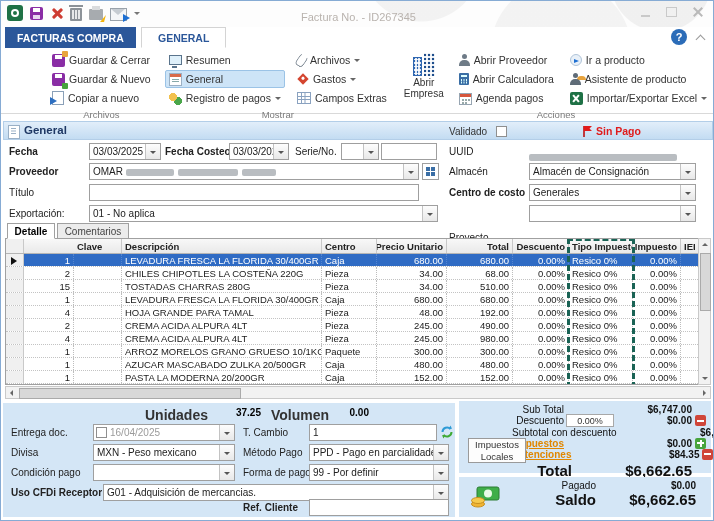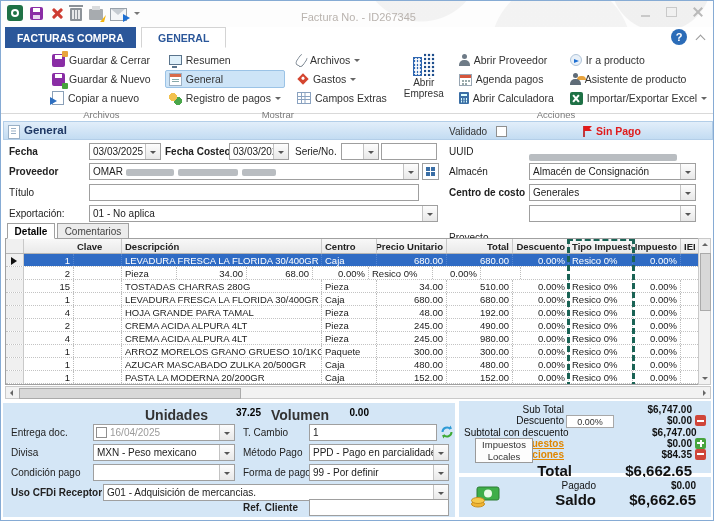--- a/index.html
+++ b/index.html
@@ -152,36 +152,36 @@
   .left{left:4px;top:3px;border-right-color:#666;border-left-width:0;}
   .right{right:4px;top:3px;border-left-color:#666;border-right-width:0;}
   
   .panel{position:absolute;background:#d4e6f6;}
   .lp{left:2px;top:402px;width:452px;height:114px;}
   .tp{left:458px;top:400px;width:252px;height:72px;padding:3px 5px;box-sizing:border-box;display:flex;flex-direction:column;}
   .pp{left:458px;top:476px;width:252px;height:40px;padding:3px 5px;box-sizing:border-box;}
   .lp .flabel{color:#222;}
   .sumlbl{position:absolute;font-size:14px;font-weight:bold;color:#333;}
   .sumval{position:absolute;font-size:10px;font-weight:bold;color:#000;text-align:right;}
-  .tline{display:flex;height:11.5px;font-size:10px;color:#111;}
+  .tline{display:flex;align-items:center;height:11.5px;font-size:10px;color:#111;margin-left:48px;}
   .tline .lab{flex:1;text-align:right;white-space:nowrap;}
   .tline .mid{width:52px;flex:none;display:flex;justify-content:center;}
   .tline .valr{width:76px;flex:none;text-align:right;font-weight:bold;}
   .tline .ico{width:14px;flex:none;display:flex;justify-content:flex-end;}
   .pctin{width:46px;height:11px;background:#fff;border:1px solid #a8a8a8;font-size:9px;display:flex;align-items:center;justify-content:center;color:#333;}
   .olink{color:#e18700;text-decoration:underline;font-weight:bold;}
   .mini{width:11px;height:11px;border-radius:2px;position:relative;display:inline-block;}
   .mini.red{background:#cf4539;}
   .mini.red::after{content:"";position:absolute;left:2px;top:4.5px;width:7px;height:2px;background:#fff;}
   .mini.green{background:#47a43d;}
   .mini.green::after{content:"";position:absolute;left:2px;top:4.5px;width:7px;height:2px;background:#fff;}
   .mini.green::before{content:"";position:absolute;left:4.5px;top:2px;width:2px;height:7px;background:#fff;}
   .totline{height:20px;margin-top:2px;}
   .totline .lab,.totline .valr{font-size:15px;font-weight:bold;}
-  .iloc{position:absolute;left:16px;top:37px;width:58px;height:25px;background:#fdfdfd;border:1px solid #9a9a9a;font-size:9.5px;color:#333;text-align:center;line-height:12px;box-sizing:border-box;}
+  .iloc{position:absolute;left:9px;top:37px;width:58px;height:25px;background:#fdfdfd;border:1px solid #9a9a9a;font-size:9.5px;color:#333;text-align:center;line-height:12px;box-sizing:border-box;}
   .pline{display:flex;align-items:center;font-size:10px;color:#111;}
   .pline .lab{flex:1;text-align:right;}
   .pline .valr{width:100px;text-align:right;font-weight:bold;flex:none;}
   .pline .sp{width:10px;flex:none;}
   .pline.big .lab,.pline.big .valr{font-size:15px;font-weight:bold;}
   .moneyicon{position:absolute;left:10px;top:8px;}
 </style>
 </head>
 <body>
 
@@ -277,26 +277,26 @@
         <div class="bigbtn">
             <span class="ri ri-build"></span>
             <span>Abrir Empresa</span>
           </div>
         <div class="rcol">
           <div class="rbtn">
               <span class="ri ri-person"></span>
               <span>Abrir Proveedor</span>
             </div>
           <div class="rbtn">
+              <span class="ri ri-calc"></span>
+              <span>Abrir Calculadora</span>
+            </div>
+          <div class="rbtn">
               <span class="ri ri-cal"></span>
               <span>Agenda pagos</span>
-            </div>
-          <div class="rbtn">
-              <span class="ri ri-calc"></span>
-              <span>Abrir Calculadora</span>
             </div>
         </div>
         <div class="rcol">
           <div class="rbtn">
               <span class="ri ri-goto"></span>
               <span>Ir a producto</span>
             </div>
           <div class="rbtn">
               <span class="ri ri-assist"></span>
               <span>Asistente de producto</span>
@@ -426,20 +426,21 @@
           <span class="tc r" style="width: 66px;">680.00</span>
           <span class="tc r" style="width: 56px;">0.00%</span>
           <span class="tc" style="width: 64px;">Resico 0%</span>
           <span class="tc r" style="width: 48px;">0.00%</span>
           <span class="tc" style="width: 40px;"></span>
         </div>
         <div class="trow">
           <span class="tsel"></span>
           <span class="tc r" style="width: 50px;">2</span>
           <span class="tc" style="width: 48px;"></span>
+          <span class="tc" style="width: 200px;">CHILES CHIPOTLES LA COSTEÑA 220G</span>
           <span class="tc" style="width: 55px;">Pieza</span>
           <span class="tc r" style="width: 70px;">34.00</span>
           <span class="tc r" style="width: 66px;">68.00</span>
           <span class="tc r" style="width: 56px;">0.00%</span>
           <span class="tc" style="width: 64px;">Resico 0%</span>
           <span class="tc r" style="width: 48px;">0.00%</span>
           <span class="tc" style="width: 40px;"></span>
         </div>
         <div class="trow">
           <span class="tsel"></span>

